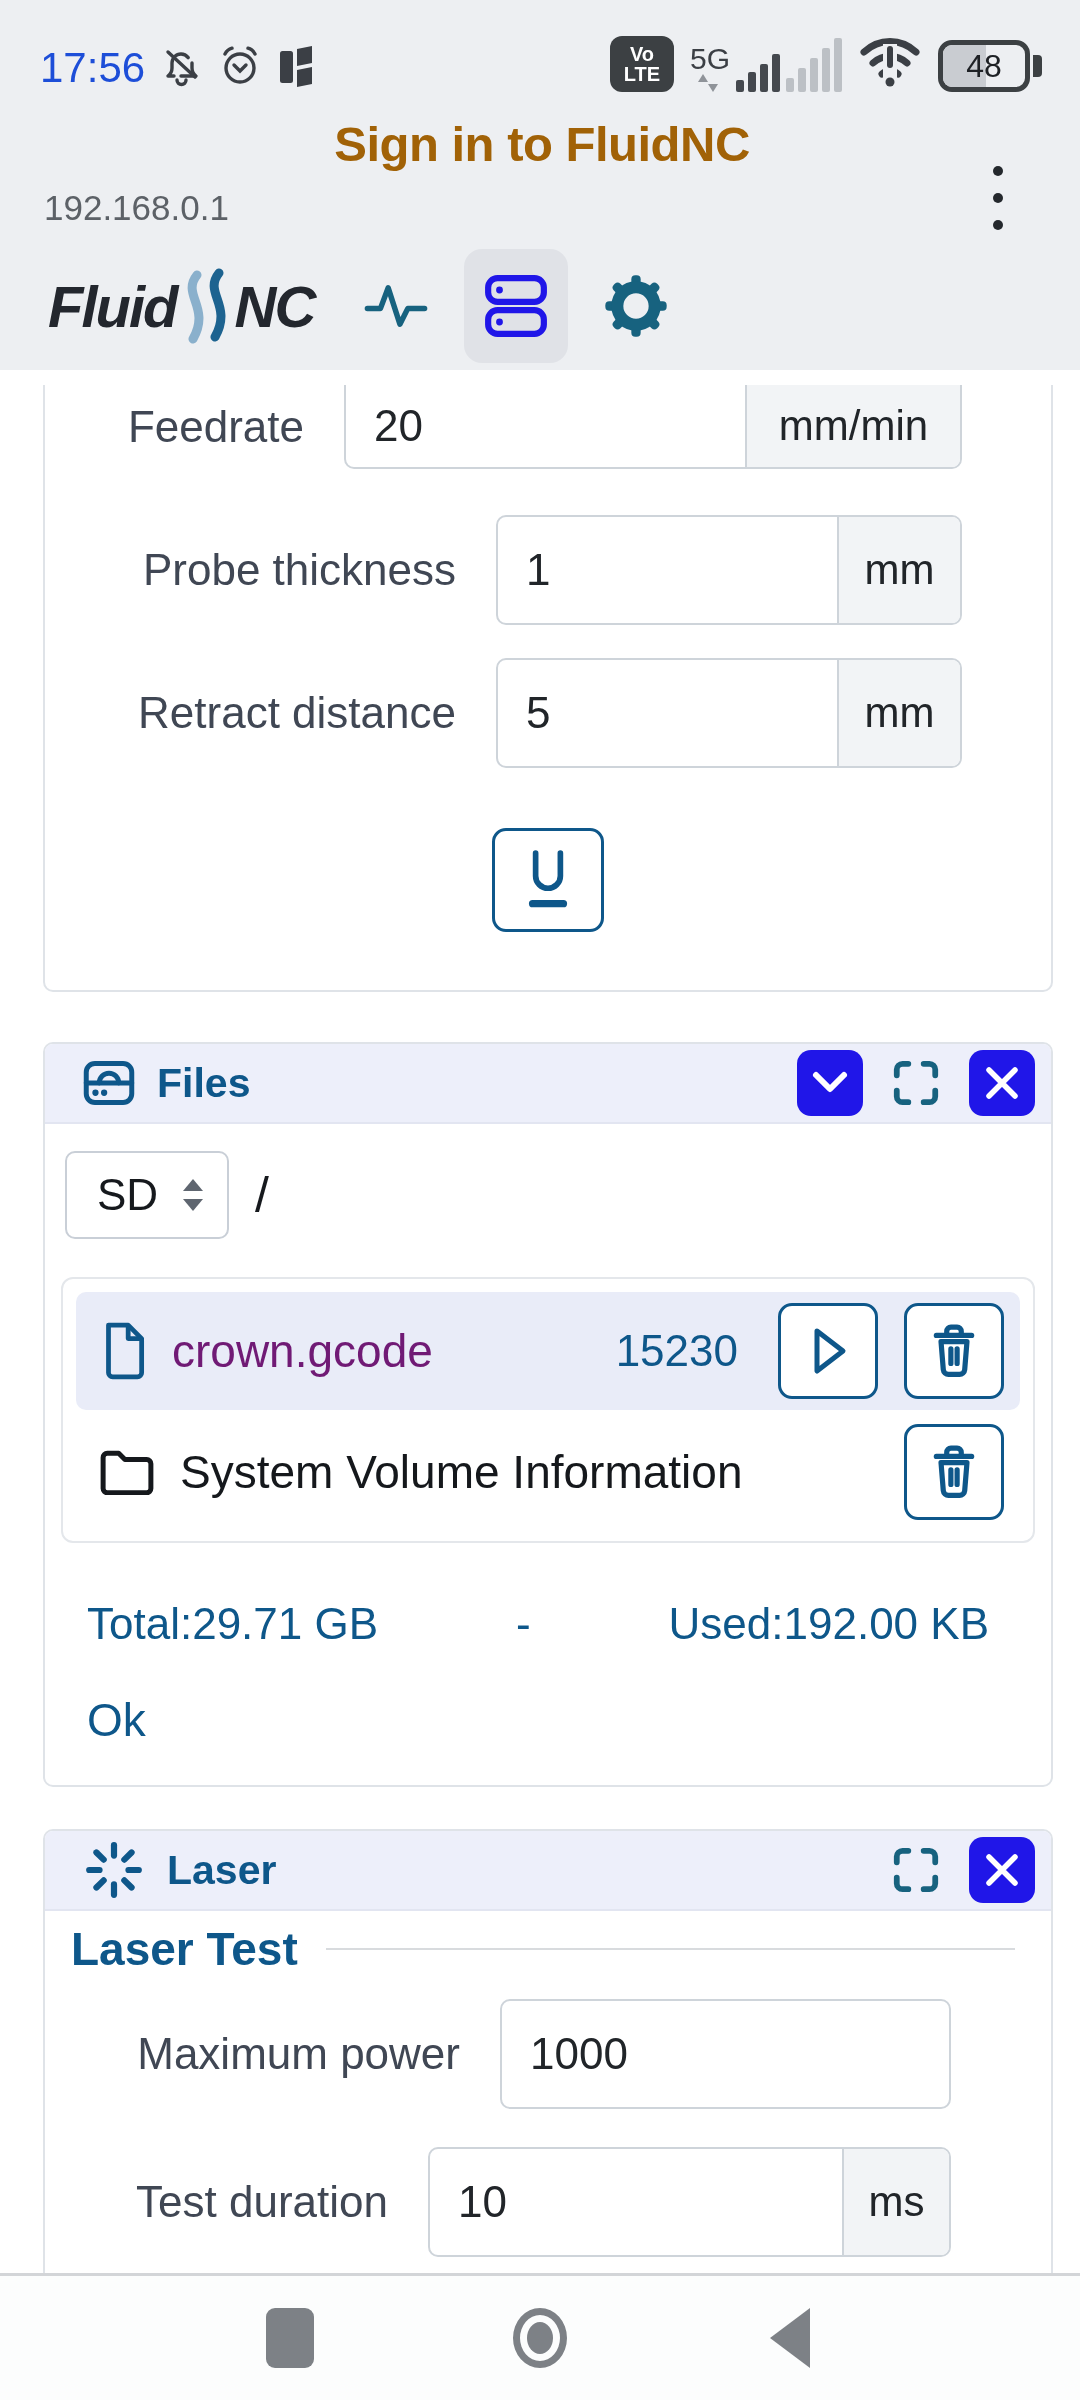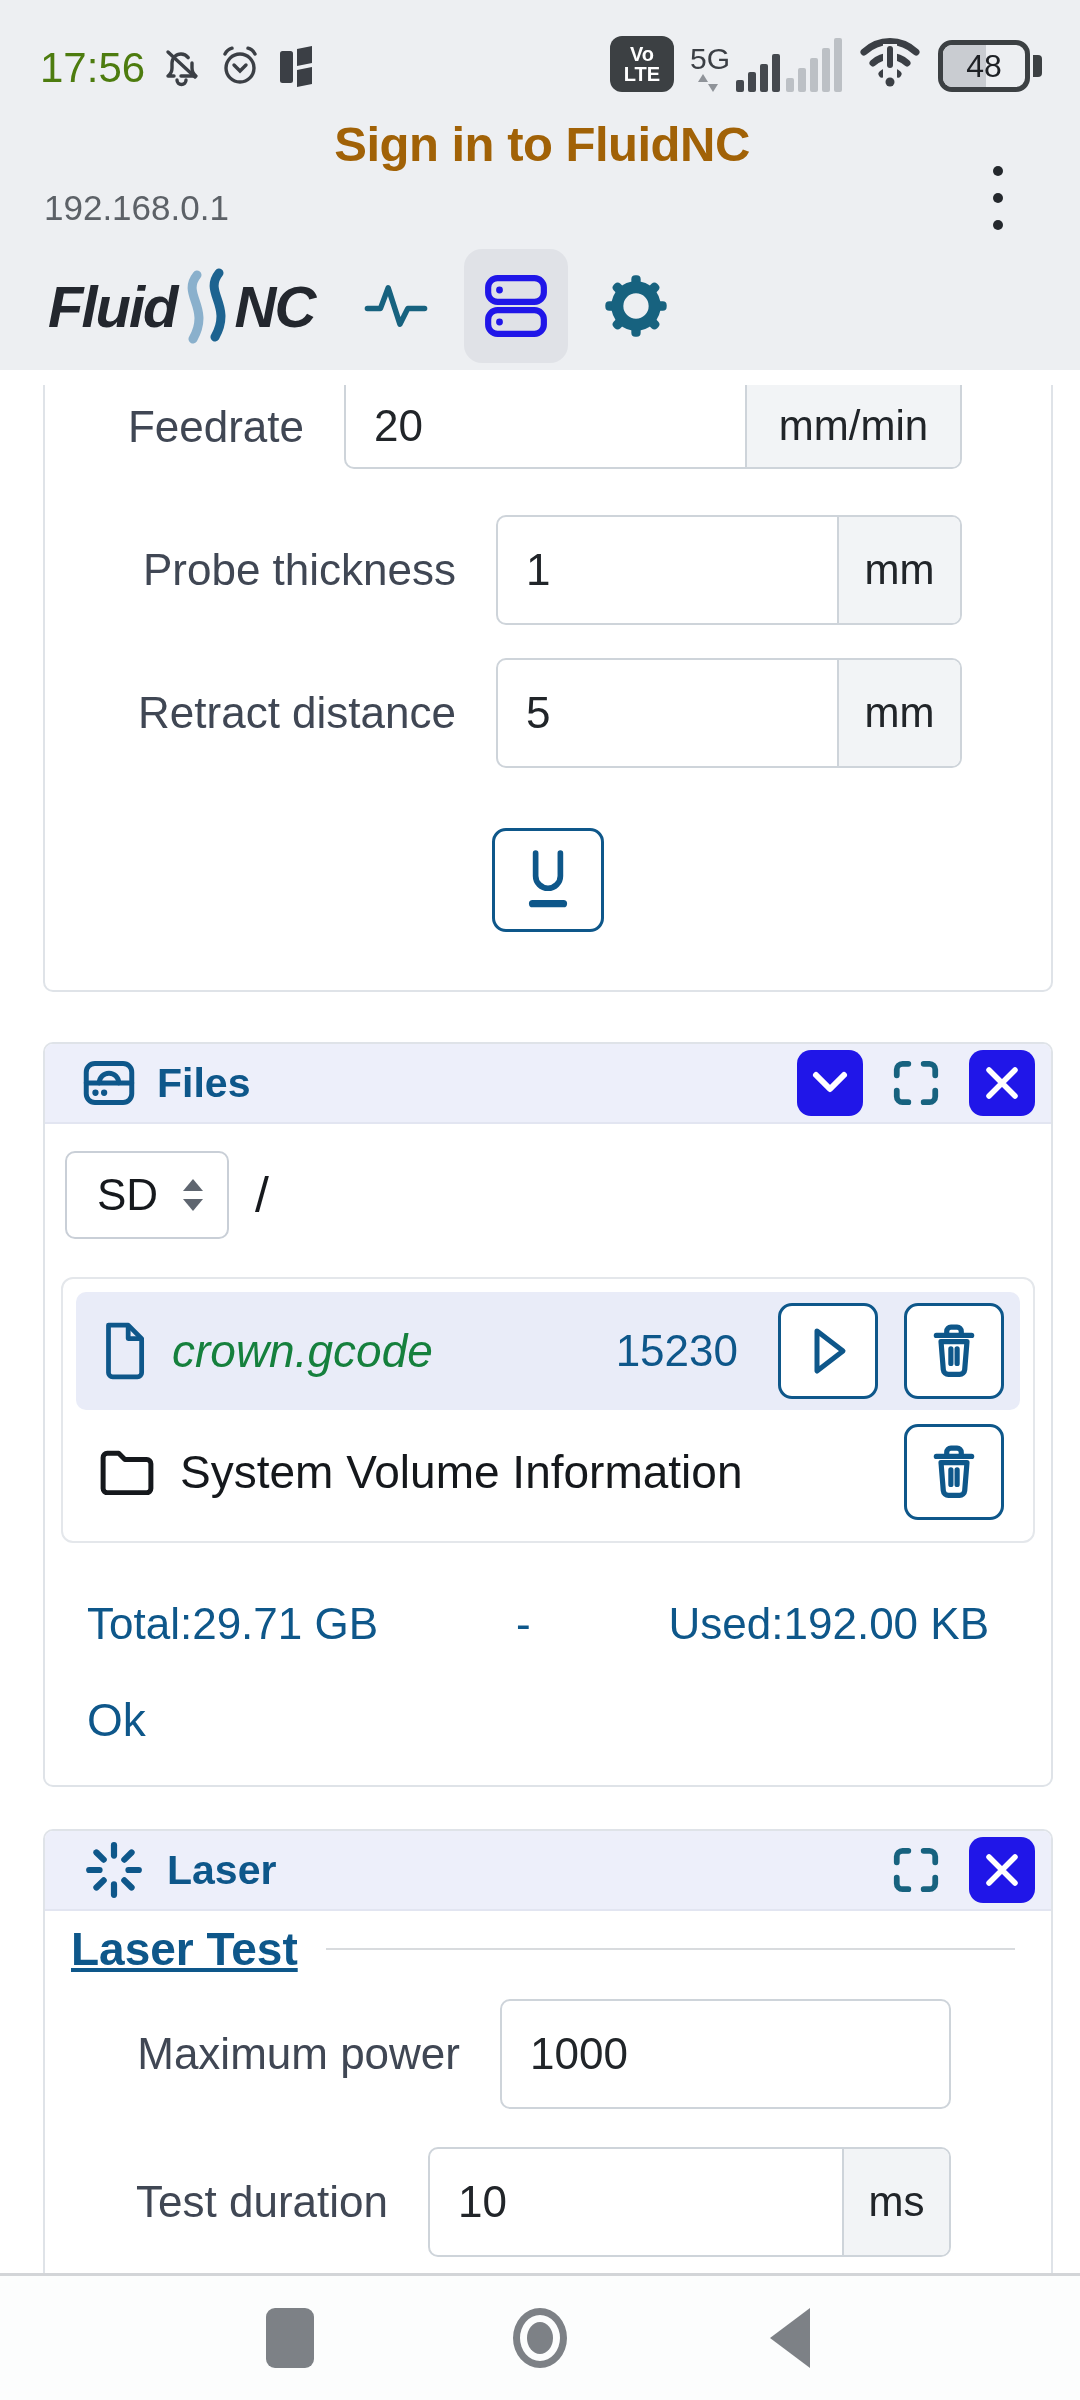--- a/index.html
+++ b/index.html
@@ -3,21 +3,21 @@
 <meta charset="utf-8">
 <style>
   * { margin:0; padding:0; box-sizing:border-box; }
   html,body { width:1080px; height:2400px; }
   body { font-family:"Liberation Sans", sans-serif; background:#fff; position:relative; overflow:hidden; }
 
   
   .top-chrome { background:#edeff2; }
   .status-bar { height:100px; display:flex; align-items:flex-end; justify-content:space-between; padding:0 38px 8px 40px; color:#3b3f45; }
   .sb-left { display:flex; align-items:center; gap:14px; }
-  .sb-time { font-size:42px; color:#4d7c0f; }
+  .sb-time { font-size:42px; color:#1d4ed8; }
   .sb-right { display:flex; align-items:flex-end; gap:16px; }
   .volte { width:64px; height:56px; background:#3c4043; border-radius:12px; color:#fff; display:flex; flex-direction:column; align-items:center; justify-content:center; line-height:1; }
   .volte span { font-size:20px; font-weight:bold; }
   .sig5g { display:flex; align-items:flex-end; gap:6px; }
   .sig5g-left { display:flex; flex-direction:column; align-items:center; line-height:1; }
   .sig5g-label { font-size:30px; color:#3b3f45; }
   .bars { display:flex; align-items:flex-end; gap:4px; }
   .bars i { display:block; width:8px; background:#44484e; border-radius:2px; }
   .bars.dim i { background:#bcc0c5; }
   .battery { display:flex; align-items:center; }
@@ -61,30 +61,30 @@
   .iconbtn { width:62px; height:66px; background:transparent; border:none; display:flex; align-items:center; justify-content:center; cursor:pointer; flex:none; }
 
   .sd-row { display:flex; align-items:center; gap:26px; margin:27px 0 0 20px; }
   .drive-select { width:164px; height:88px; border:2px solid #c9cfd7; border-radius:10px; display:flex; align-items:center; justify-content:space-between; padding:0 22px 0 30px; font-size:44px; color:#16191d; background:#fff; cursor:pointer; }
   .path-label { font-size:50px; color:#16191d; }
 
   .file-list { margin:38px 16px 0 16px; border:2px solid #e4e7eb; border-radius:12px; padding:13px; }
   .file-row { display:flex; align-items:center; gap:26px; height:118px; border-radius:10px; padding:0 16px 0 24px; cursor:pointer; }
   .file-row.selected { background:#e9ecf8; }
   .file-row + .file-row { margin-top:6px; height:112px; }
-  .file-name { color:#15803d; font-size:46px; flex:1;font-style:italic; }
+  .file-name { color:#701a75; font-size:46px; flex:1; }
   .folder-name { color:#15181c; font-size:46px; flex:1; }
   .file-size { color:#0e578a; font-size:44px; margin-right:14px; }
   .row-btn { width:100px; height:96px; border:3px solid #0e578a; border-radius:14px; background:#fff; display:flex; align-items:center; justify-content:center; cursor:pointer; flex:none; }
 
   .totals-row { display:flex; align-items:center; justify-content:space-between; margin:56px 0 0 0; padding:0 62px 0 42px; color:#0e578a; font-size:44px; }
   .ok-row { margin:44px 0 0 0; padding:0 42px 38px 42px; color:#0e578a; font-size:46px; }
 
   .section-row { display:flex; align-items:center; margin:12px 0 0 0; padding:0 36px 0 26px; height:52px; }
-  .section-label { color:#0e578a; font-size:46px; font-weight:bold; margin-right:28px; white-space:nowrap;text-decoration:underline; }
+  .section-label { color:#0e578a; font-size:46px; font-weight:bold; margin-right:28px; white-space:nowrap; }
   .section-line { flex:1; height:2px; background:#d8dbde; }
   .laser-row { margin-top:24px; padding-right:100px; }
   .laser-row2 { margin-top:38px; padding-right:100px; }
 
   
   .android-nav { position:absolute; left:0; bottom:0; width:1080px; height:127px; background:#fcfdfd; border-top:3px solid #d3d5d8; display:flex; align-items:center; justify-content:center; gap:186px; }
   .nav-slot { width:64px; height:64px; display:flex; align-items:center; justify-content:center; cursor:pointer; }
   .nav-square { width:48px; height:60px; background:#7d8186; border-radius:9px; }
   .nav-home { width:54px; height:60px; border:7px solid #7d8186; border-radius:50%; display:flex; align-items:center; justify-content:center; }
   .nav-home i { width:26px; height:32px; background:#7d8186; border-radius:50%; }

